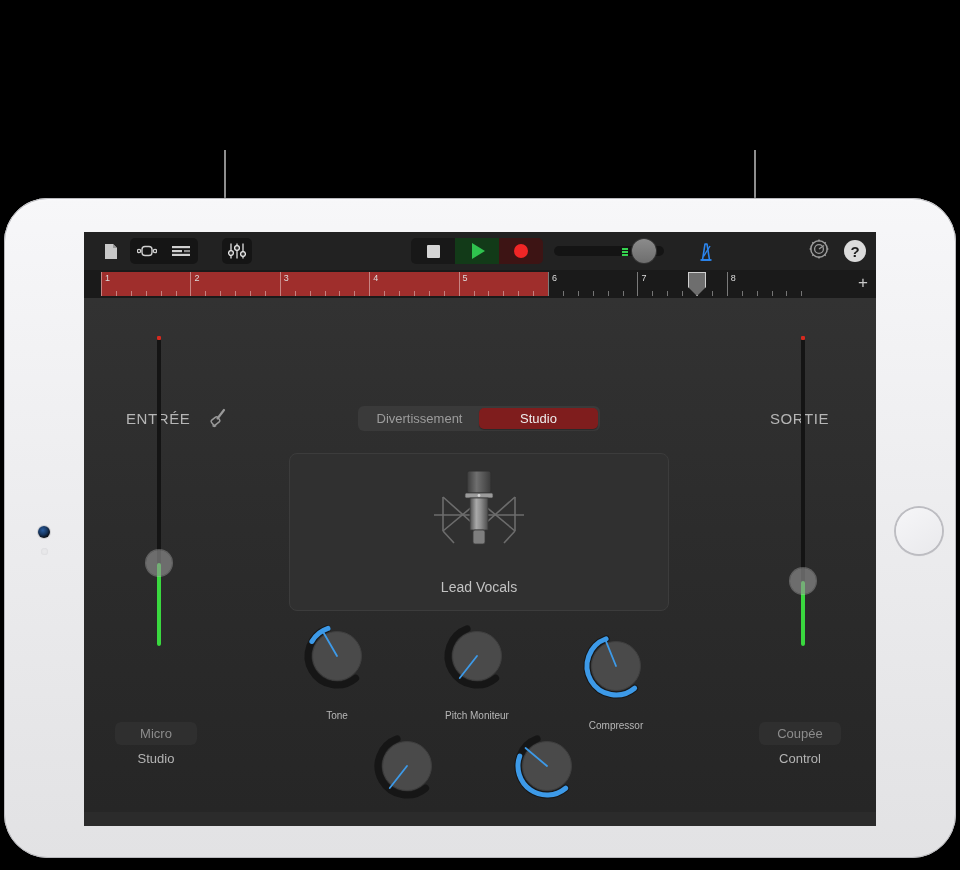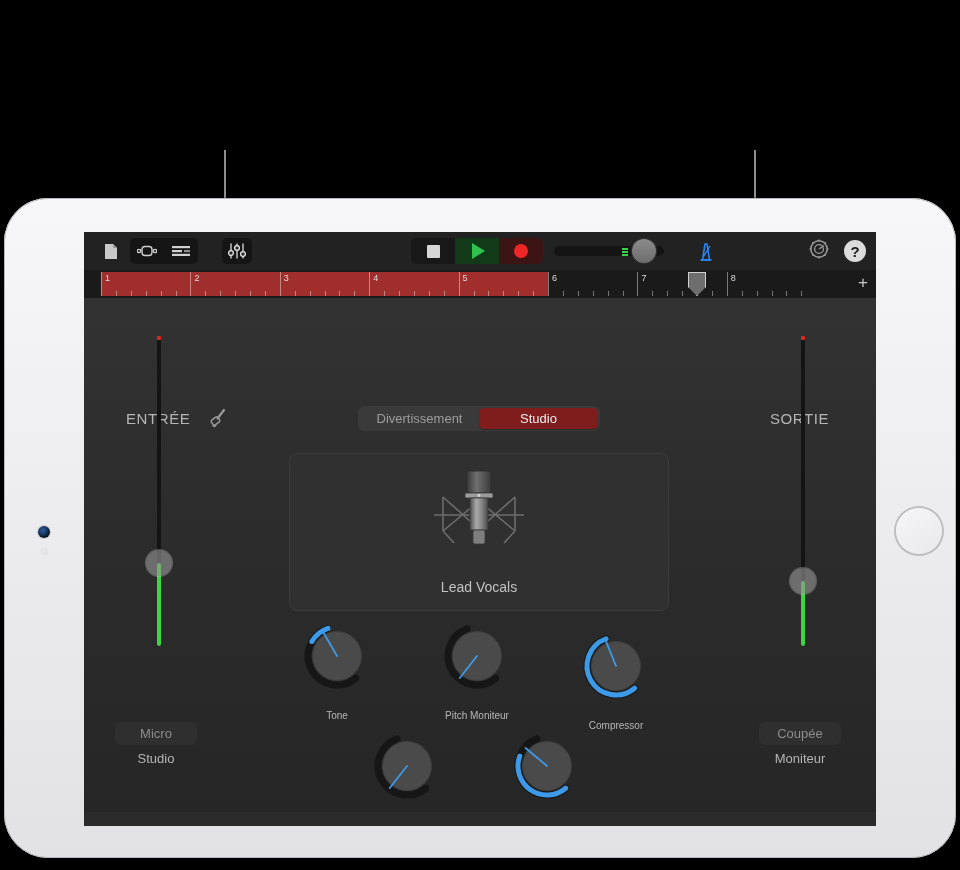--- a/index.html
+++ b/index.html
@@ -436,18 +436,18 @@
         <div class="fader-fill" id="fader-out-fill" style="top: 245px; height: 65px; background: rgb(58, 216, 63);"></div>
         <div class="fader-knob" id="fader-out-knob" style="top: 232px;"></div>
       </div>
 
       <div class="bottom-group" style="left:9px; top:424px;">
         <div class="pill">Micro</div>
         <div class="pill-sub">Studio</div>
       </div>
       <div class="bottom-group" style="left:653px; top:424px;">
         <div class="pill">Coupée</div>
-        <div class="pill-sub">Moniteur</div>
+        <div class="pill-sub">Control</div>
       </div>
 
     </div>
   </div>
 </div>
 
 </body></html>

